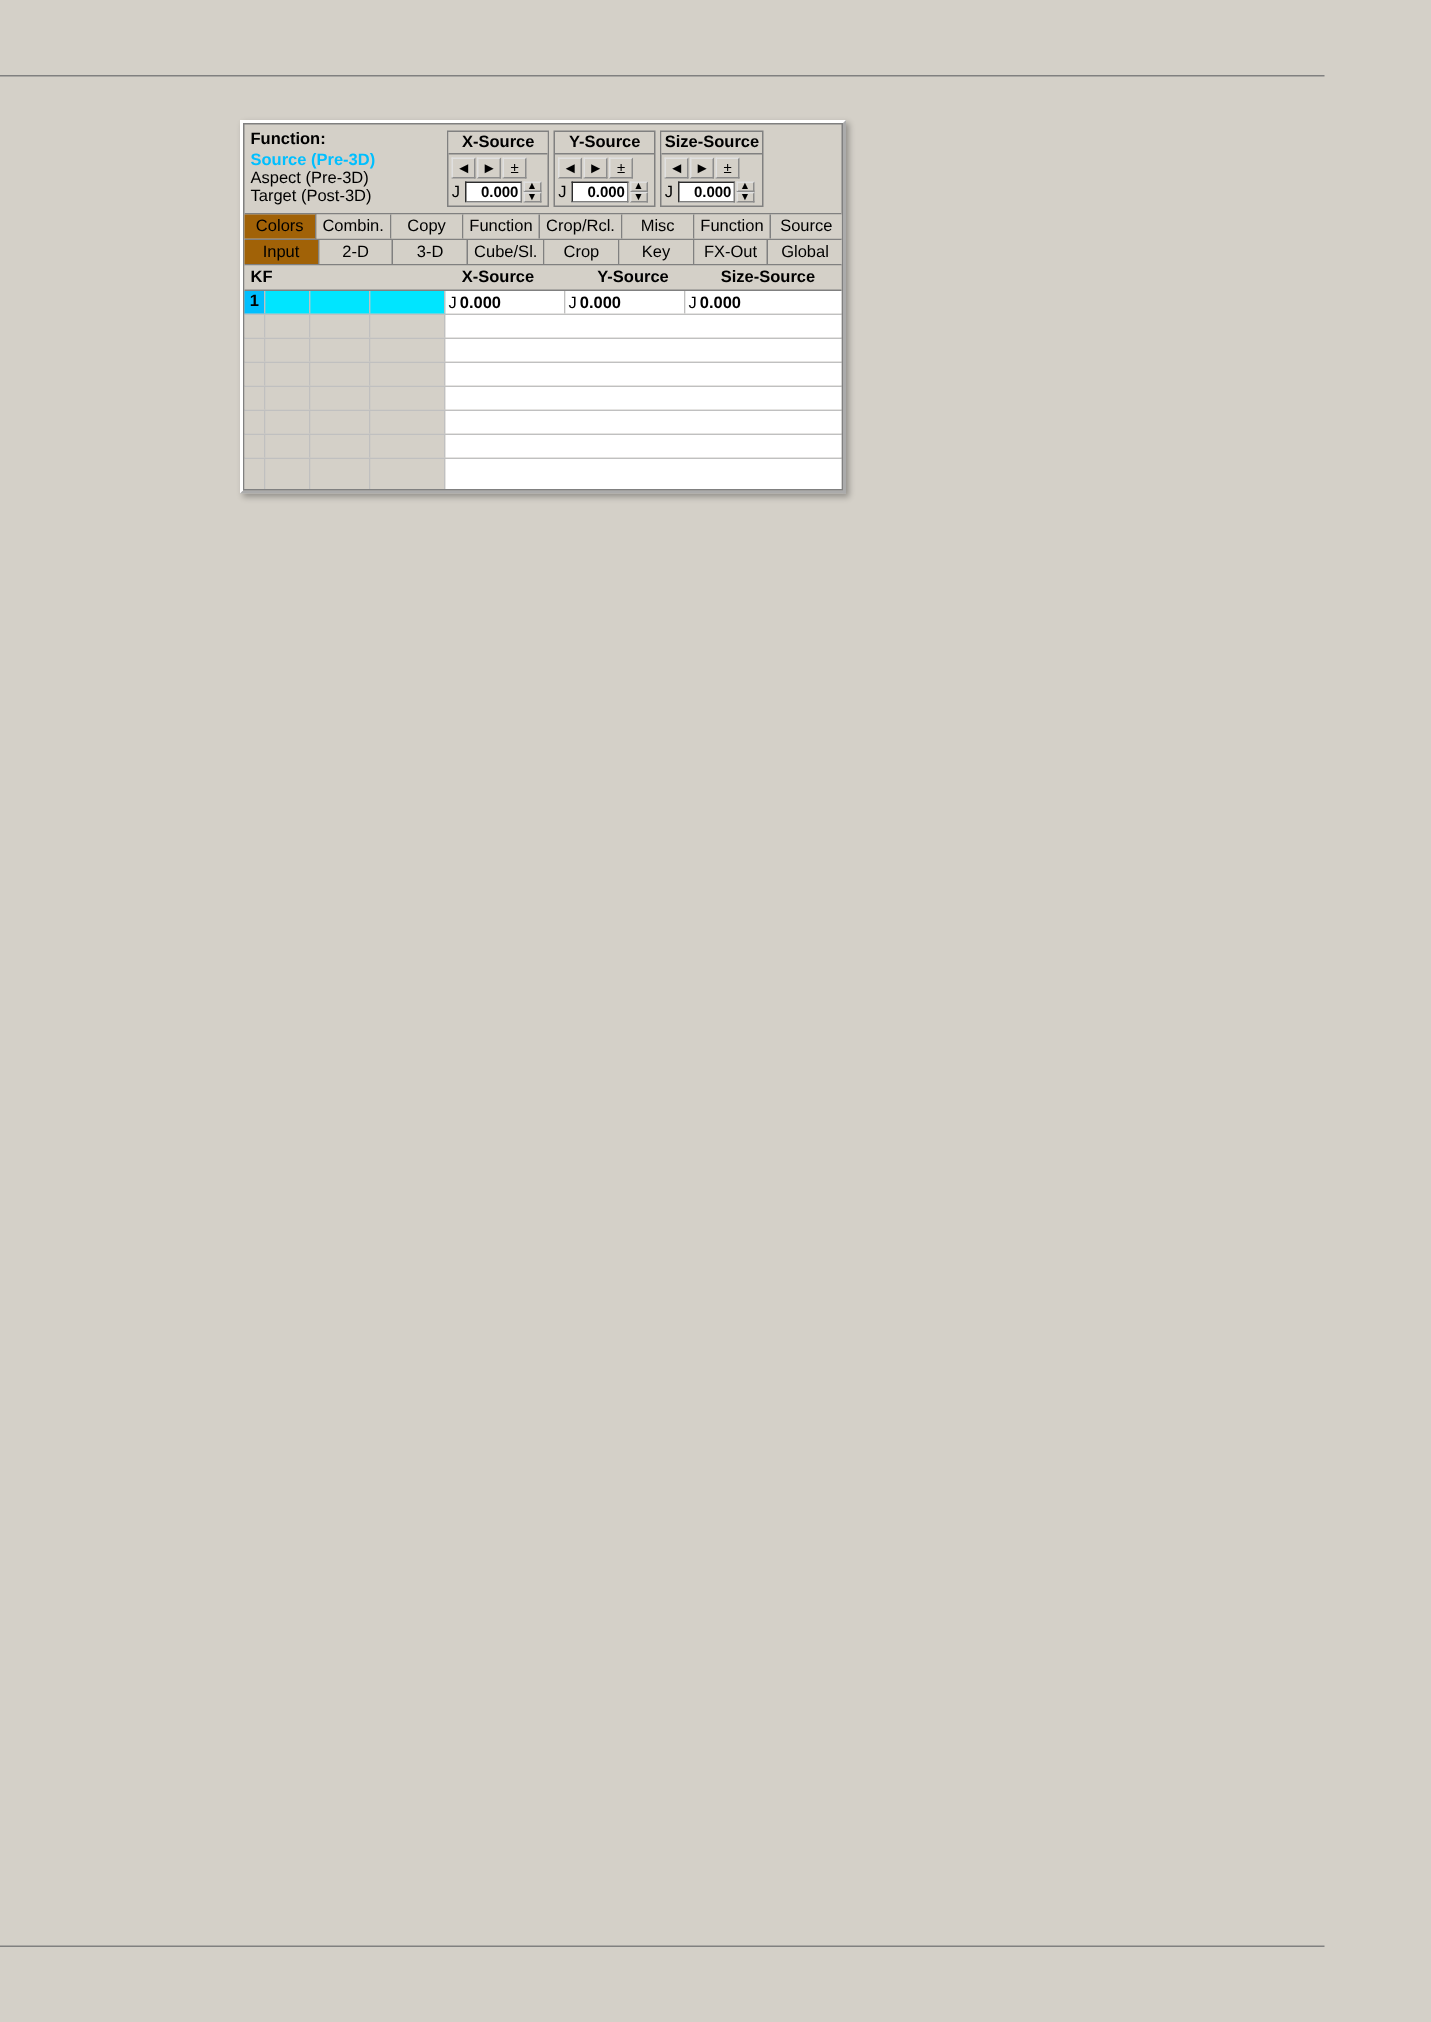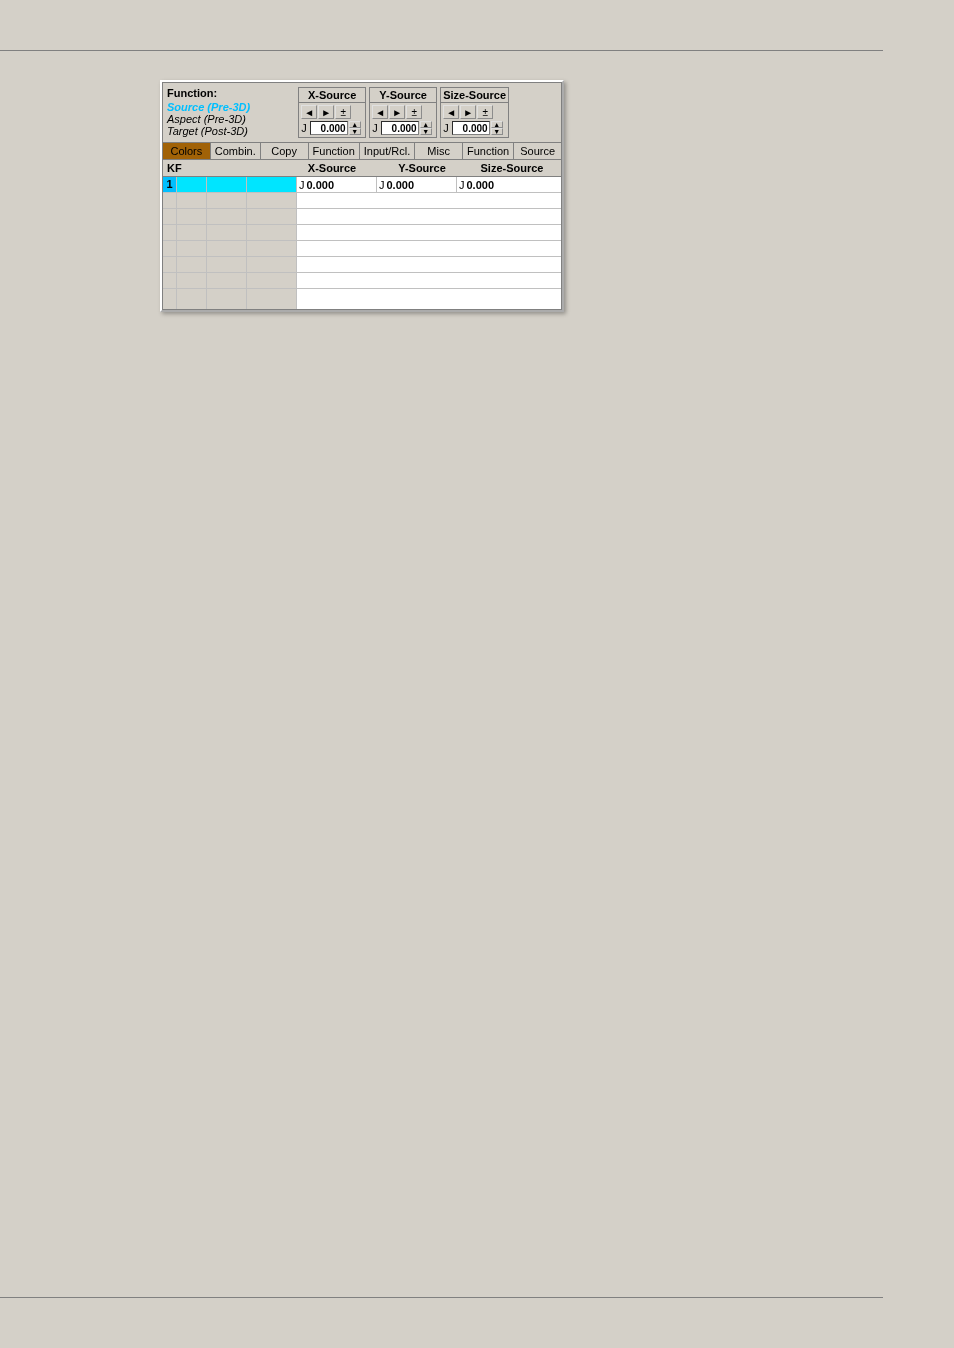--- a/index.html
+++ b/index.html
@@ -179,21 +179,20 @@
     }
     .fn-label-row {
       display: flex;
       align-items: center;
       margin-bottom: 2px;
     }
     .sources-panel {
       display: flex;
       flex-direction: column;
       gap: 0;
-      font-style: italic;
     }
     .right-controls {
       display: flex;
       gap: 3px;
     }
 
     
     .src-box {
       border: 1px solid #808080;
       background: #d4d0c8;
@@ -348,26 +347,36 @@
           </div>
 
         </div>
       </div>
 
       <div class="tab-row">
         <div class="tab-cell blue-tab">Colors</div>
         <div class="tab-cell">Combin.</div>
         <div class="tab-cell">Copy</div>
         <div class="tab-cell">Function</div>
-        <div class="tab-cell">Input/Rcl.</div>
+        <div class="tab-cell">Crop/Rcl.</div>
         <div class="tab-cell">Misc</div>
         <div class="tab-cell">Function</div>
         <div class="tab-cell">Source</div>
       </div>
 
+      <div class="tab-row" style="border-top:none;">
+        <div class="tab-cell blue-tab">Input</div>
+        <div class="tab-cell">2-D</div>
+        <div class="tab-cell">3-D</div>
+        <div class="tab-cell">Cube/Sl.</div>
+        <div class="tab-cell">Crop</div>
+        <div class="tab-cell">Key</div>
+        <div class="tab-cell">FX-Out</div>
+        <div class="tab-cell">Global</div>
+      </div>
 
       <div class="kf-header">
         <div class="kf-label">KF</div>
         <div class="kf-cols">
           <div class="kf-col-header" style="width:90px;">X-Source</div>
           <div class="kf-col-header" style="width:90px;">Y-Source</div>
           <div class="kf-col-header" style="width:90px;">Size-Source</div>
         </div>
       </div>
 

